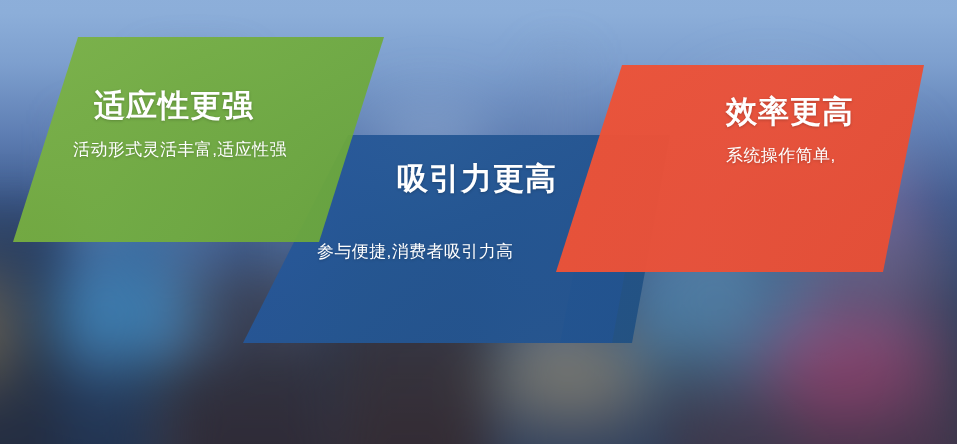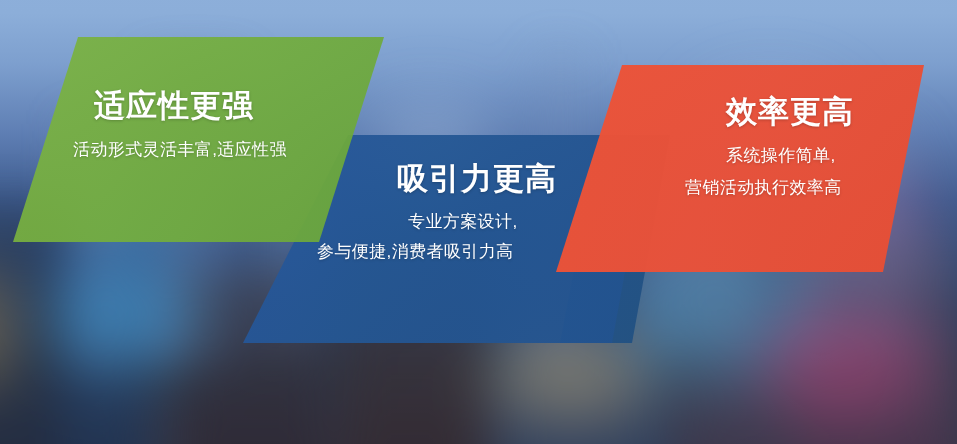--- a/index.html
+++ b/index.html
@@ -178,24 +178,22 @@
 
   <div class="panel" id="panel-green">
     <div class="shape"></div>
     <div class="title">适应性更强</div>
     <div class="sub">活动形式灵活丰富,适应性强</div>
   </div>
 
   <div class="panel" id="panel-blue">
     <div class="shape"></div>
     <div class="title">吸引力更高</div>
-    <div class="sub sub1">专业方案设计,</div>
     <div class="sub sub2">参与便捷,消费者吸引力高</div>
   </div>
 
   <div class="panel" id="panel-red">
     <div class="shape"></div>
     <div class="title">效率更高</div>
     <div class="sub sub1">系统操作简单,</div>
-    <div class="sub sub2">营销活动执行效率高</div>
   </div>
 
 </div>
 
 </body></html>

